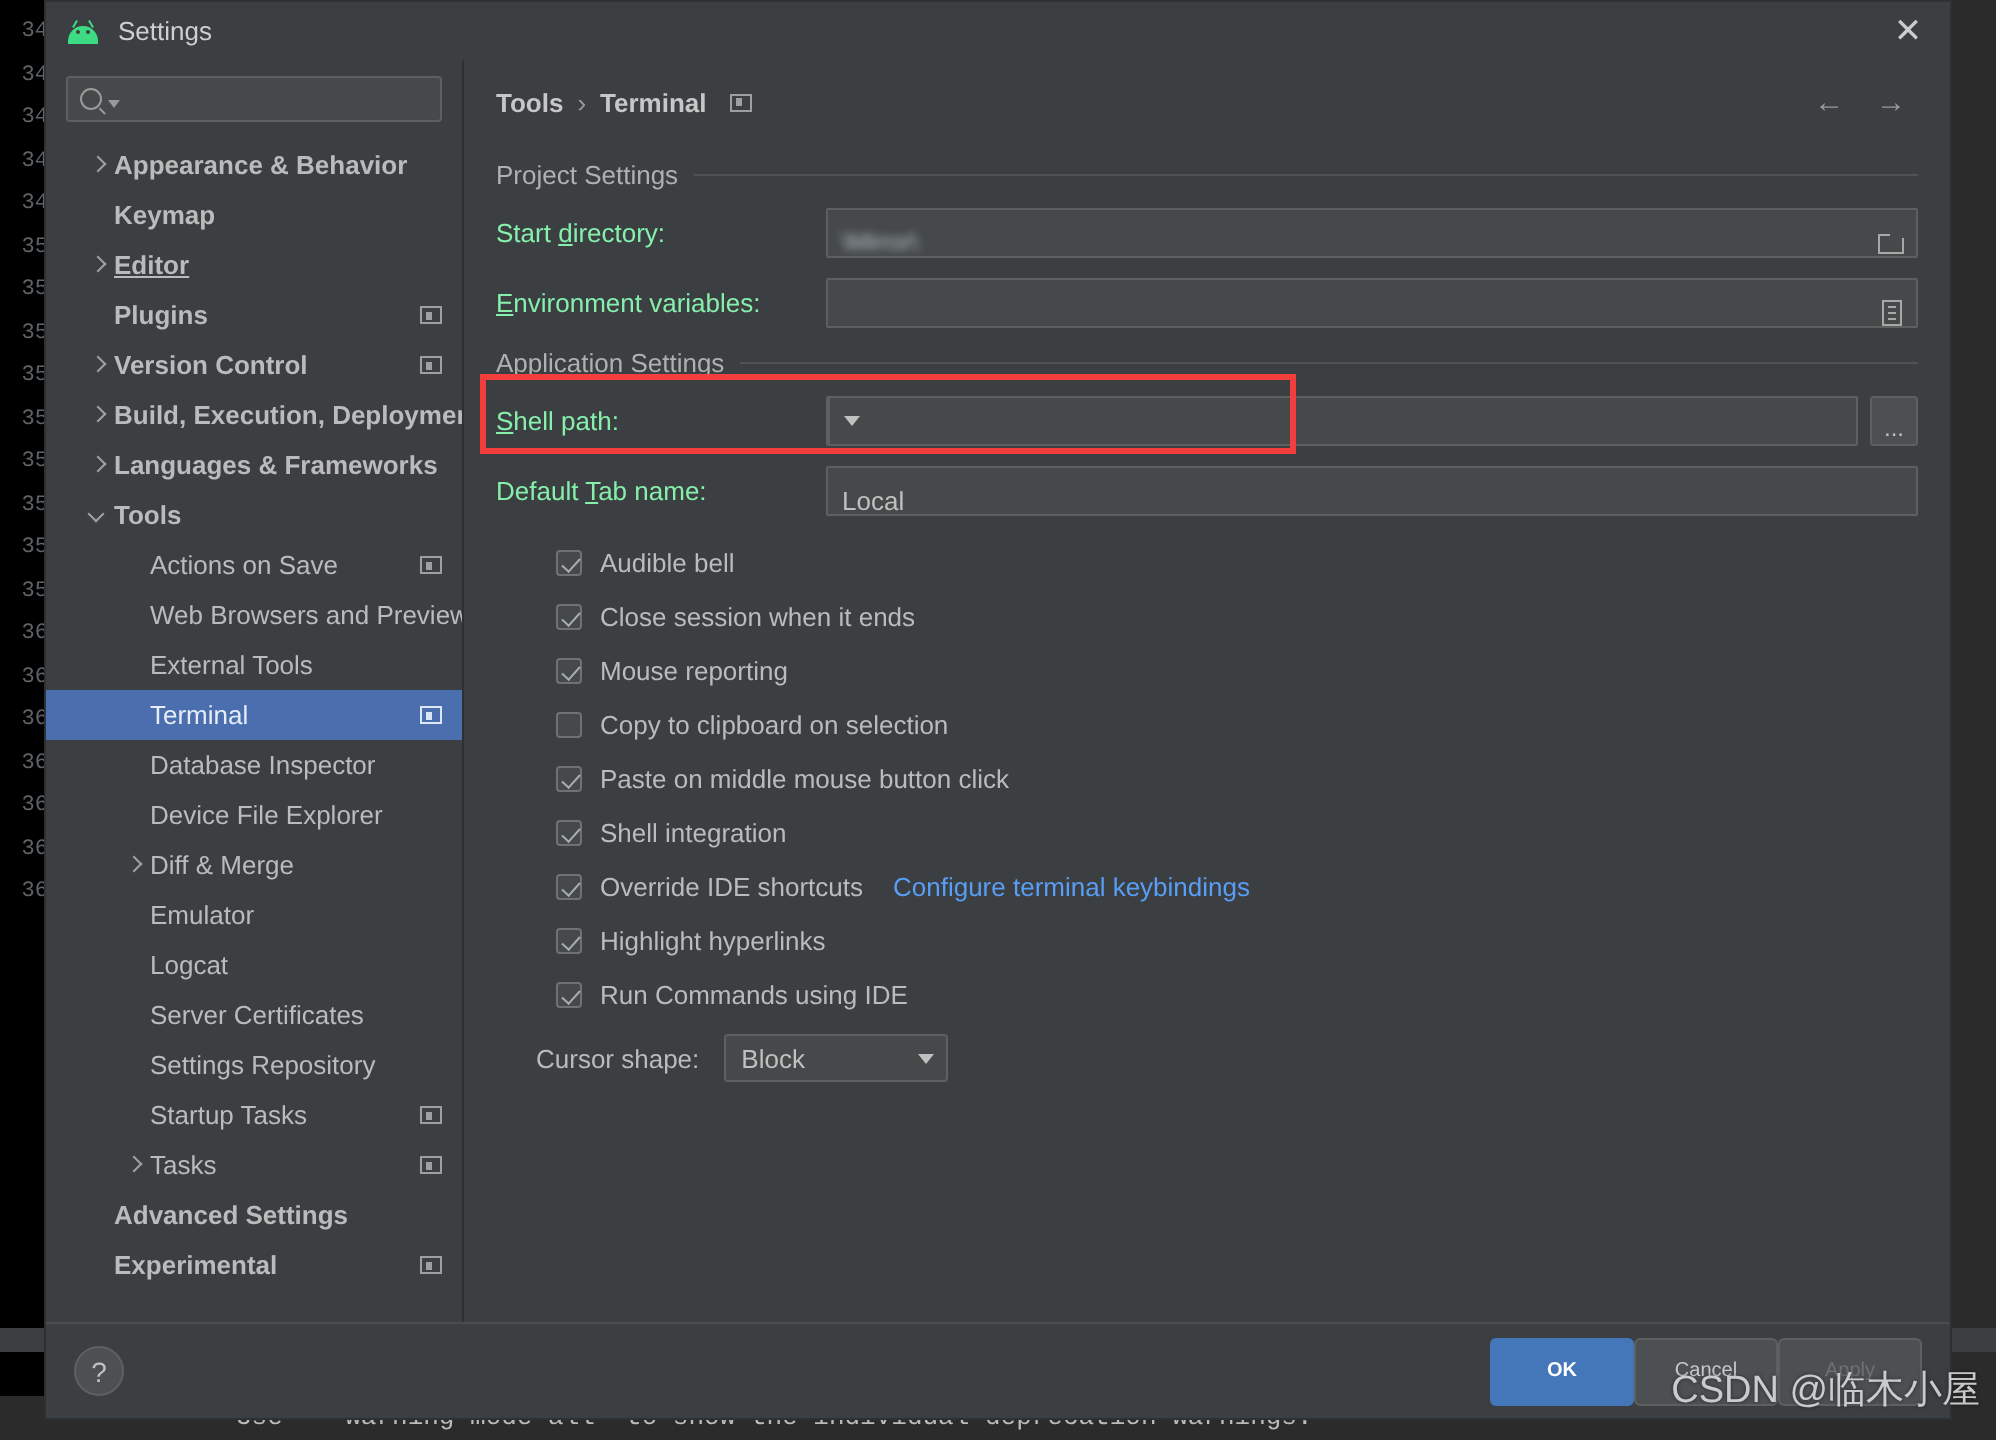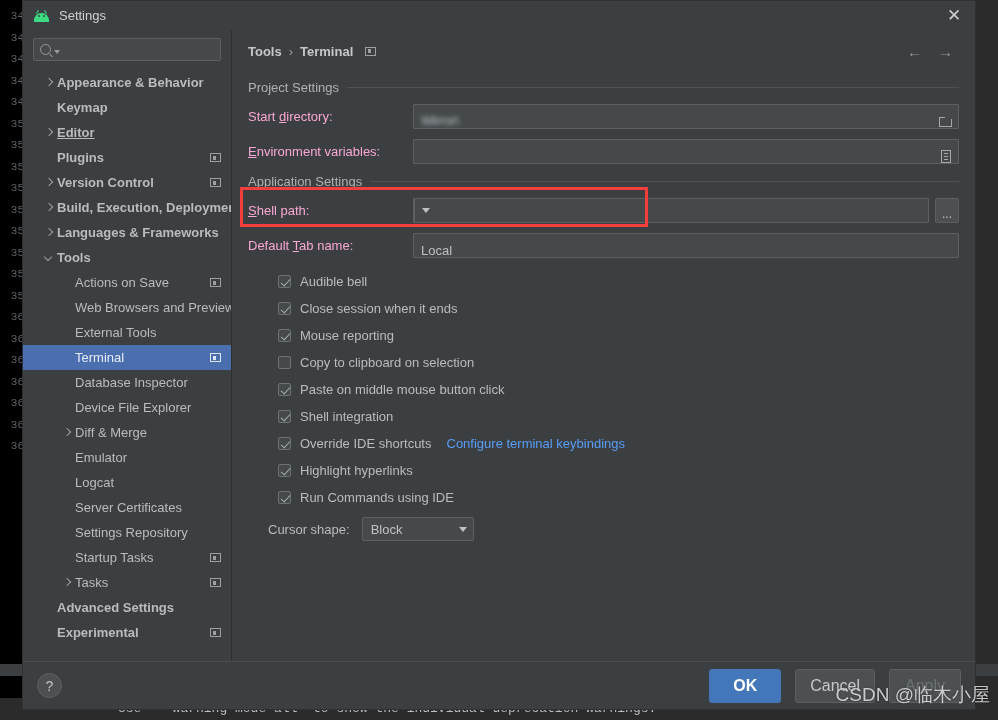--- a/index.html
+++ b/index.html
@@ -134,21 +134,21 @@
   .navbtns{margin-left:auto;display:flex;gap:16px;padding-right:6px;}
   .navarrow{color:#9A9A9A;font-size:15px;cursor:pointer;line-height:1;}
 
   .content{flex:1;padding:6px 16px 0 16px;box-sizing:border-box;position:relative;overflow:hidden;}
 
   .grouphdr{display:flex;align-items:center;margin:6px 0 9px 0;}
   .grouphdr .gtxt{font-size:13px;color:#B0B0B0;white-space:nowrap;}
   .grouphdr .gline{flex:1;height:1px;background:#4F5254;margin-left:8px;}
 
   .frow{display:flex;align-items:center;margin-bottom:10px;}
-  .flabel{width:165px;flex:0 0 165px;font-size:13px;color:#f9a8d4;}
+  .flabel{width:165px;flex:0 0 165px;font-size:13px;color:#86efac;}
   .flabel u{text-decoration:underline;}
   .field{
     height:25px;background:#45494A;border:1px solid #5E6060;box-sizing:border-box;
     display:flex;align-items:center;padding:10px 4px 0 7px;color:#C0C0C0;font-size:13px;
     border-radius:1px;
   }
   .field.grow{flex:1;min-width:0;}
   .field .val{flex:1;white-space:nowrap;overflow:hidden;text-overflow:ellipsis;}
   .blurval{
     flex:1;height:13px;position:relative;overflow:hidden;
@@ -238,22 +238,22 @@
     padding:0 14px;box-sizing:border-box;border-top:1px solid #4A4D4F;background:#3C3F41;
   }
   .helpbtn{
     width:25px;height:25px;border-radius:50%;background:#4C5052;border:1px solid #5E6060;
     display:flex;align-items:center;justify-content:center;color:#C0C0C0;font-size:14px;
     cursor:pointer;box-sizing:border-box;
   }
   .footer .spacer{flex:1;}
   .btn{
     height:34px;min-width:72px;padding:0 14px;border:1px solid #5E6060;background:#4C5052;
-    color:#C8C8C8;font-size:16px;border-radius:3px;display:flex;align-items:center;
-    justify-content:center;cursor:pointer;margin-left:14px;box-sizing:border-box;
+    color:#C8C8C8;font-size:10px;border-radius:3px;display:flex;align-items:center;
+    justify-content:center;cursor:pointer;box-sizing:border-box;
     font-family:"Liberation Sans",sans-serif;
   }
   .btn.primary{background:#4477B9;border-color:#4477B9;color:#FFFFFF;font-weight:bold;}
   .btn.disabled{color:#6E7274;cursor:default;}
 
   
   .watermark{
     position:absolute;right:8px;bottom:12px;color:#D9D9D9;opacity:.9;
     font-size:19px;font-family:"Liberation Sans",sans-serif;
     white-space:nowrap;pointer-events:none;text-shadow:0 0 2px rgba(0,0,0,.5);

